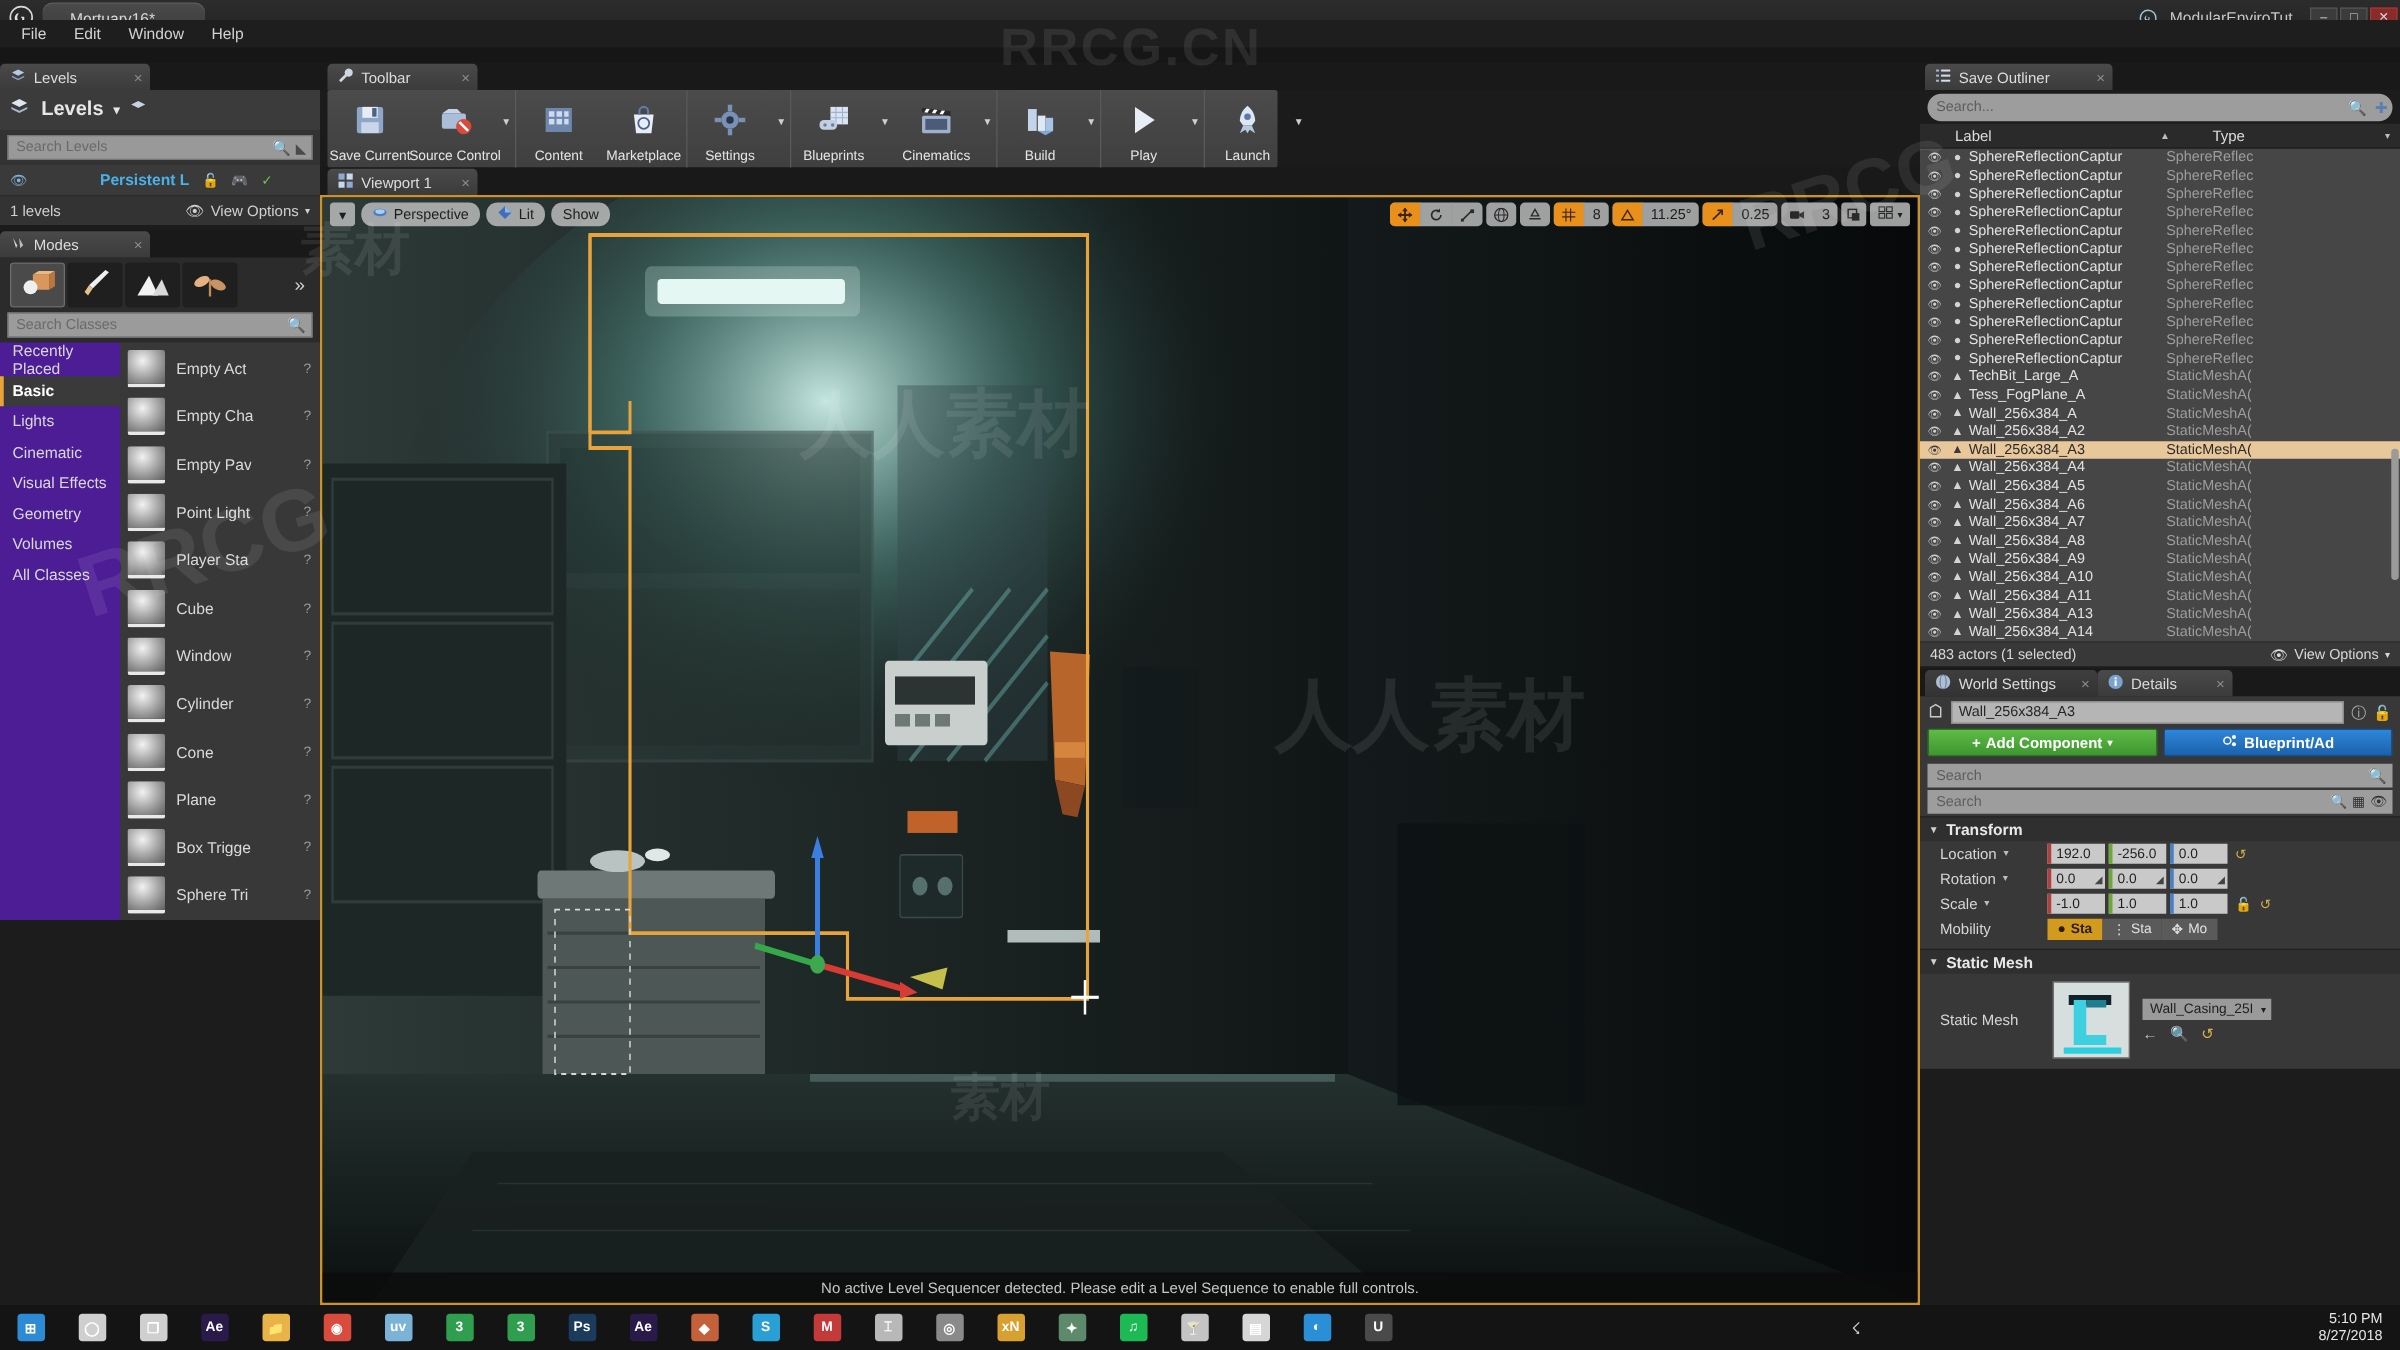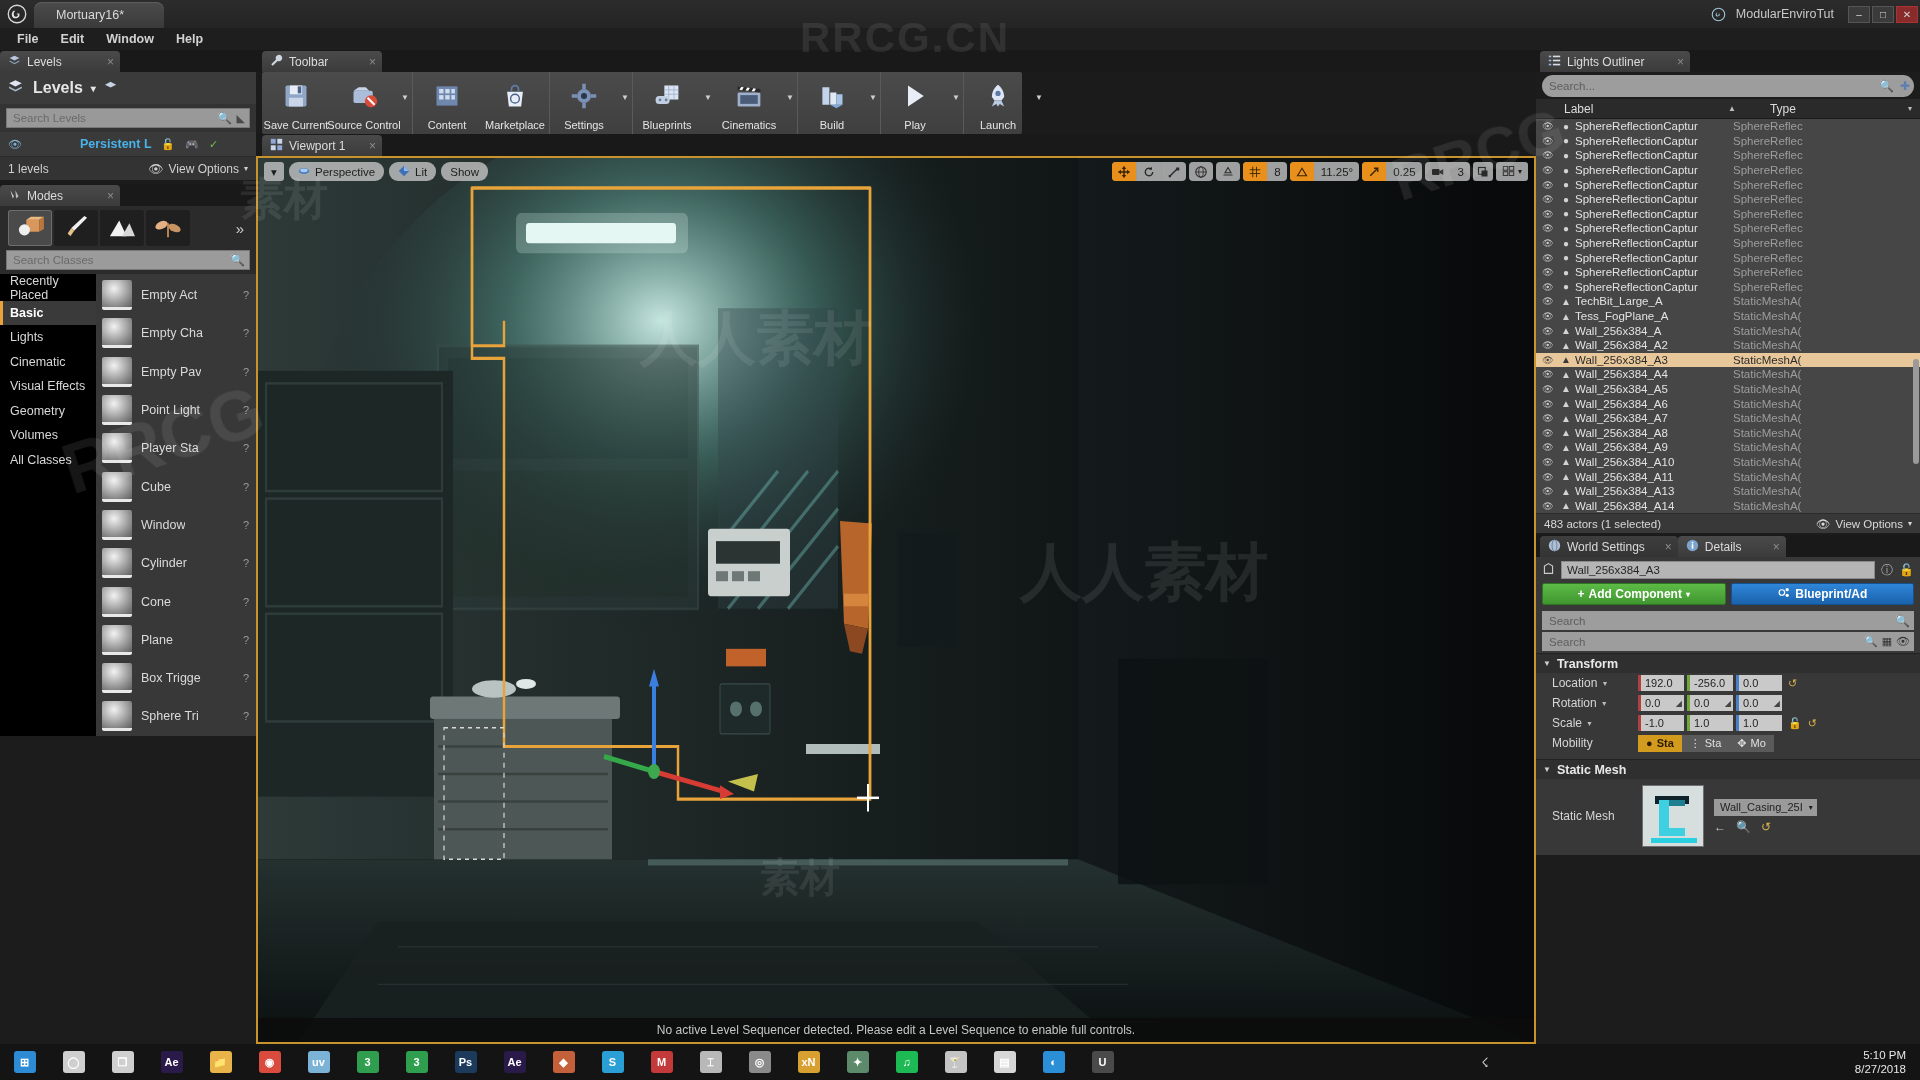--- a/index.html
+++ b/index.html
@@ -32,22 +32,22 @@
   }
   .title-right { margin-left: auto; display: flex; align-items: center; height: 28px; }
   .tr-icon { width: 26px; height: 22px; display:flex; align-items:center; justify-content:center; color:#9fc4d8; font-size: 13px; }
   .tr-label { color: #c8c8c8; font-size: 12.5px; padding: 0 14px 0 4px; }
   .wbtn { width: 22px; height: 17px; margin-right: 2px; background: #3b3b3b; border:1px solid #555;
           color:#d5d5d5; font-size:10px; display:flex;align-items:center;justify-content:center; }
   .wbtn.close { background: #8a2b2b; border-color:#a33; }
 
   
   .menubar {
-    position: absolute; left: 0; top: 28px; width: 1920px; height: 22px;
-    background: #1e1e1e; display: flex; align-items: center; padding-left: 6px; font-weight: bold;
+    position: absolute; left: 0; top: 16px; width: 1920px; height: 22px;
+    background: #1e1e1e; display: flex; align-items: center; padding-left: 6px;
   }
   .menu-item { color: #d2d2d2; font-size: 12.5px; padding: 2px 11px; }
 
   
   .left-col { position: absolute; left: 0; top: 50px; width: 256px; bottom: 36px; background:#1c1c1c; }
 
   .panel-tabrow { height: 22px; display: flex; align-items: flex-end; background: #191919; }
   .panel-tab {
     height: 21px; display: flex; align-items: center; gap: 6px;
     padding: 0 6px 0 8px; background: linear-gradient(#4a4a4a,#3b3b3b);
@@ -78,21 +78,21 @@
   .modes-body { background:#2b2b2b; }
   .mode-icons { display:flex; gap:2px; padding:4px 4px 0 8px; }
   .mode-ic {
     width:44px; height:36px; border-radius:3px; background:#1f1f1f;
     display:flex; align-items:center; justify-content:center; font-size:18px;
   }
   .mode-ic.sel { background: #4a4a4a; box-shadow: inset 0 0 0 1px #6d6d6d; }
   .mode-more { margin-left:auto; color:#cfcfcf; font-size:15px; align-self:center; padding-right:8px;}
 
   .place-split { display:flex; }
-  .cat-col { width: 96px; background:#000000; padding-top:2px; }
+  .cat-col { width: 96px; background:#4c1d95; padding-top:2px; }
   .cat-item { height:24.5px; display:flex; align-items:center; padding-left:10px; color:#d8d8d8; font-size:12.5px; position:relative;}
   .cat-item.sel { background:#3a3a3a; color:#fff; font-weight:bold; }
   .cat-item.sel::before { content:""; position:absolute; left:0; top:0; bottom:0; width:3px; background:#e8a43a; }
   .asset-col { flex:1; background:#383838; padding-top:2px; }
   .asset-row { height: 38.3px; display:flex; align-items:center; gap:9px; padding-left:6px; }
   .asset-thumb {
     width:30px; height:30px; border-radius:2px;
     background: radial-gradient(circle at 40% 32%, #f2f2f2, #8f8f8f 65%, #5e5e5e);
     border-bottom: 3px solid #e9e9e9;
     display:flex;align-items:center;justify-content:center;
@@ -874,21 +874,21 @@
                 <rect x="1" y="7" width="3" height="2"></rect>
                 <rect x="1" y="12" width="3" height="2"></rect>
               </g>
               <g fill="#d6dde8">
                 <rect x="6" y="2" width="9" height="2"></rect>
                 <rect x="6" y="7" width="9" height="2"></rect>
                 <rect x="6" y="12" width="9" height="2"></rect>
               </g>
             </svg>
         </span>
-        <span>Lights Outliner</span>
+        <span>Save Outliner</span>
         <span class="x">×</span>
       </div>
     </div>
 
     <div class="out-search">
       <input placeholder="Search..." style="">
       <span style="color:#2f2f2f;font-size:12px">🔍</span>
       <span style="color:#5b7fb0;font-size:12px;padding-left:6px">✚</span>
     </div>
 

